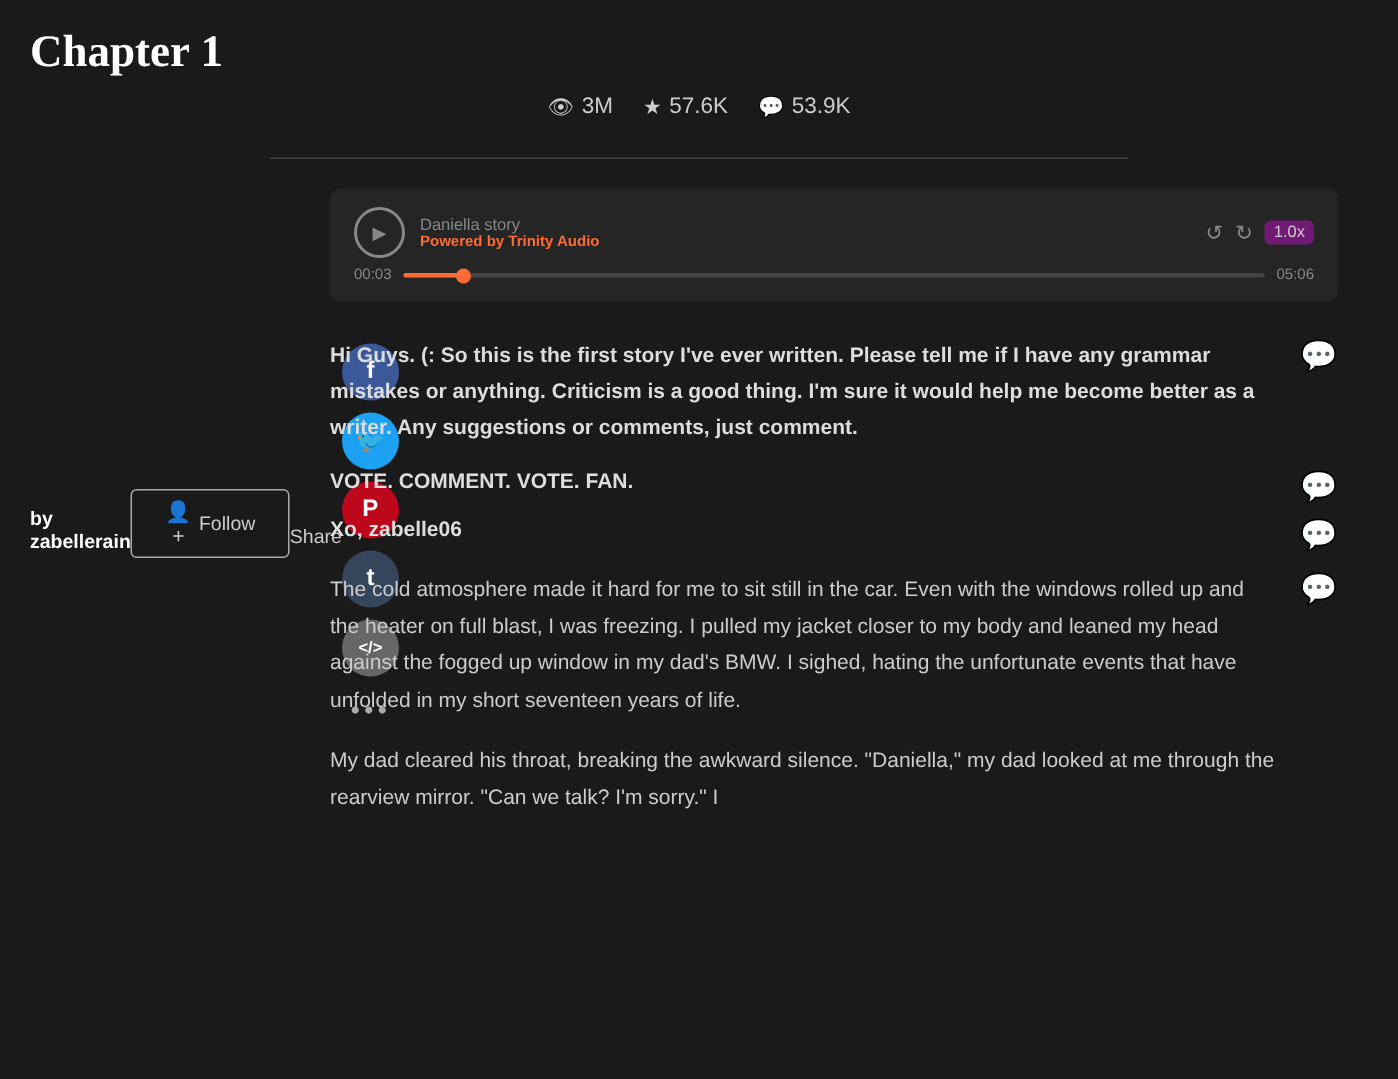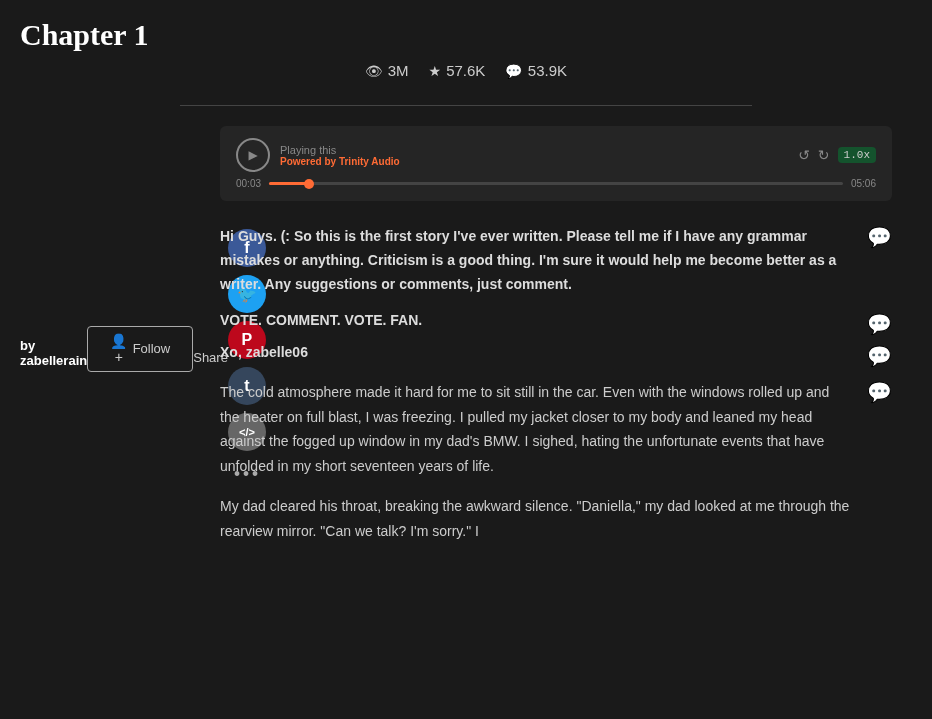--- a/index.html
+++ b/index.html
@@ -226,26 +226,26 @@
 
     .player-icon-btn {
       background: transparent;
       border: none;
       color: #888;
       cursor: pointer;
       font-size: 14px;
     }
 
     .speed-badge {
-      background: #14532d;
+      background: #701a75;
       color: #ccc;
       border-radius: 4px;
       padding: 2px 6px;
       font-size: 11px;
-      font-family: Liberation Mono, monospace;
+      font-family: Liberation Sans, sans-serif;
     }
 
     .progress-row {
       display: flex;
       align-items: center;
       gap: 8px;
       font-size: 10px;
       color: #888;
       font-family: Arial, sans-serif;
     }
@@ -390,21 +390,21 @@
 
   <div class="main-content">
 
     <div class="audio-player">
       <div class="player-top">
         <div class="player-left">
           <button class="play-btn">
             <span>▶</span>
           </button>
           <div class="player-meta">
-            <span class="player-status">Playing this</span>
+            <span class="player-status">Daniella story</span>
             <span class="player-powered">
               <span>Powered by </span><span style="color:#ff6b35; font-weight:bold;">Trinity Audio</span>
             </span>
           </div>
         </div>
         <div class="player-right">
           <button class="player-icon-btn">↺</button>
           <button class="player-icon-btn">↻</button>
           <span class="speed-badge">1.0x</span>
         </div>

